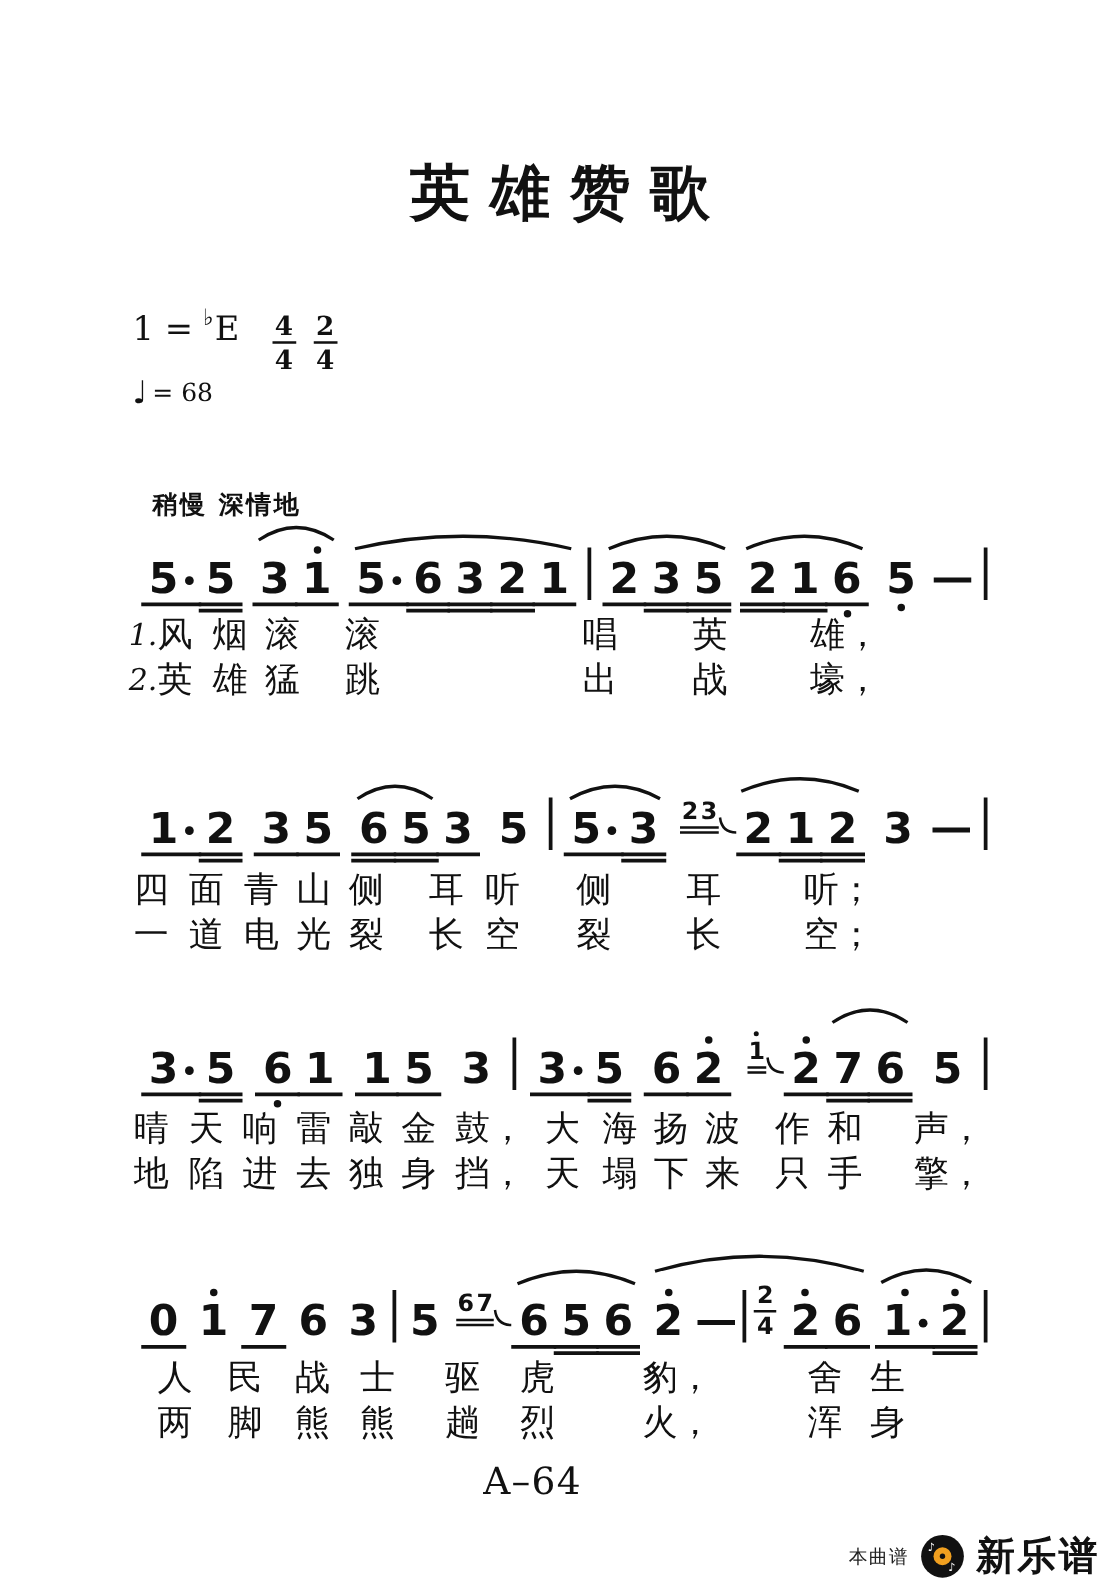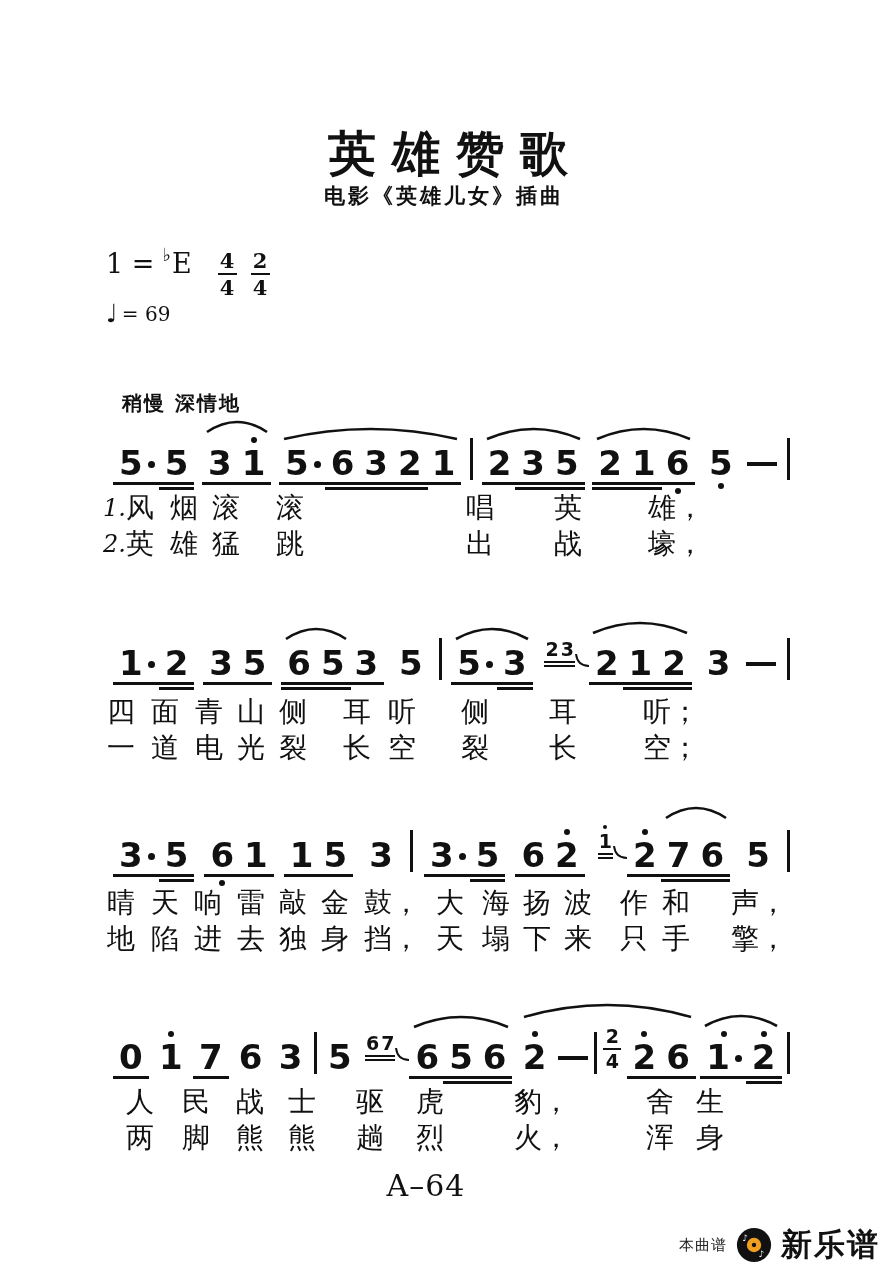--- a/index.html
+++ b/index.html
@@ -63,41 +63,40 @@
   .brand{position:absolute;top:1224px;right:8px;display:flex;align-items:center;gap:9px;}
   .bpfx{font-size:15px;color:#222;letter-spacing:1px;}
   .bname{font-size:31px;font-weight:bold;letter-spacing:2px;}
 </style>
 </head>
 <body>
 
 <div class="page">
 
   <h1 class="title">英雄赞歌</h1>
-  <div class="subtitle">电影《英雄儿女》插曲</div>
 
   <div class="keyrow">
     <span>1 =</span>
     <span class="flat">♭</span>
     <span>E</span>
     <span class="fts">
       <span>4</span>
       <span class="fbar"></span>
       <span>4</span>
     </span>
     <span class="fts">
       <span>2</span>
       <span class="fbar"></span>
       <span>4</span>
     </span>
   </div>
 
   <div class="tempo">
     <span class="tnote">♩</span>
-    <span>= 69</span>
+    <span>= 68</span>
   </div>
 
 
   <div class="expr">稍慢 深情地</div>
 
   <div>
       <div class="mline" style="top: 436px;">
         <span class="grp">
           <span class="note">
             <span class="num">5</span>

